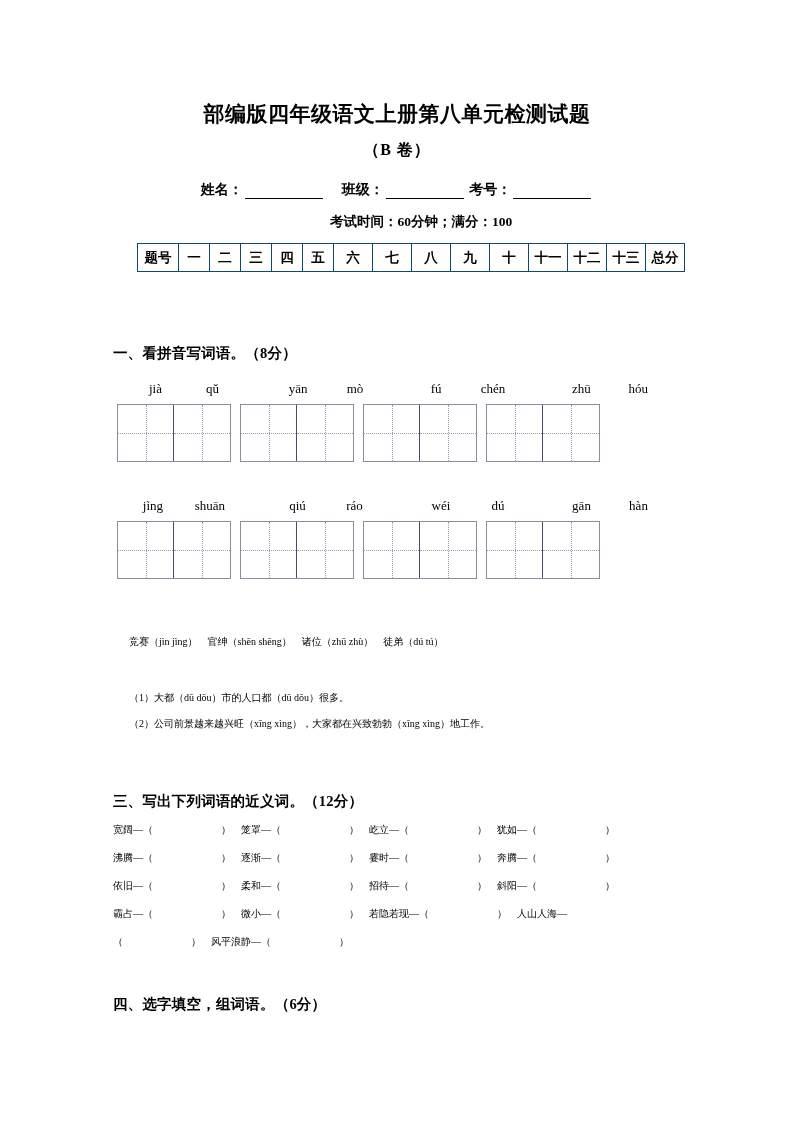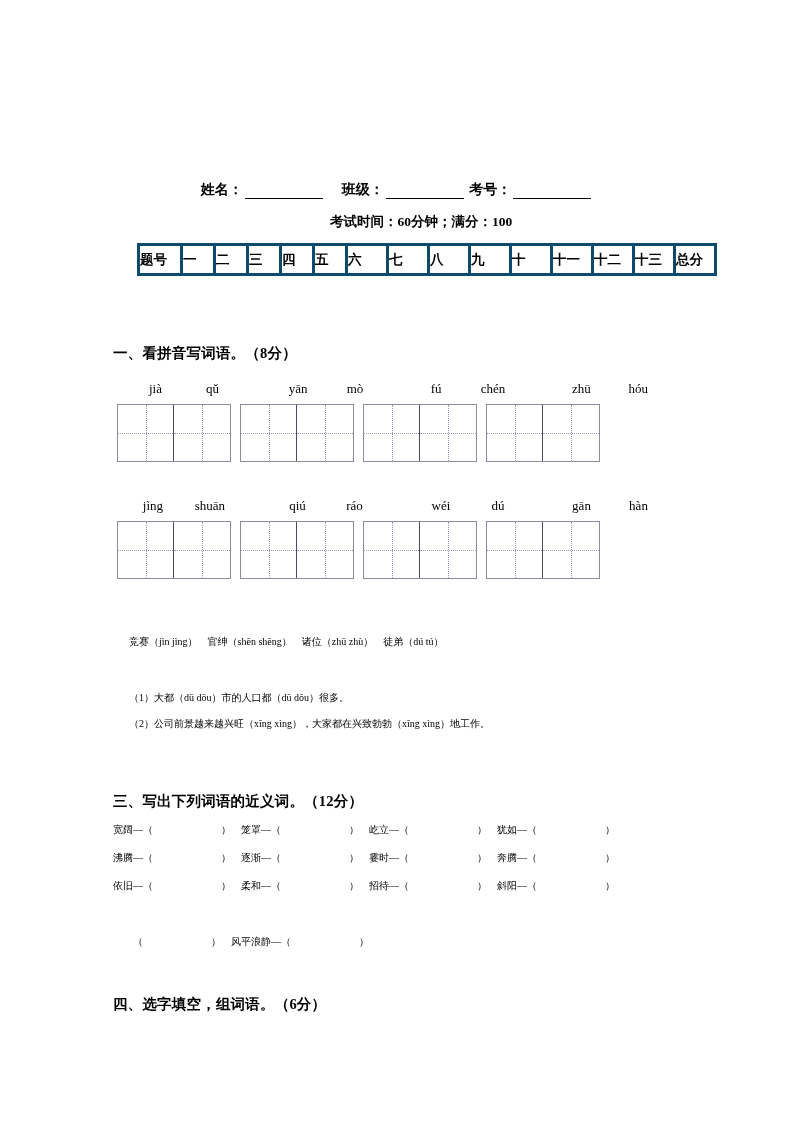--- a/index.html
+++ b/index.html
@@ -80,22 +80,23 @@
     left: 137px;
     top: 243px;
     width: 520px;
   }
   table.score-table {
     border-collapse: collapse;
     width: 520px;
     table-layout: fixed;
   }
   table.score-table td {
-    border: 3px solid #0c4a6e;
+    border: 1px solid #0c4a6e;
     height: 27px;
+    text-align: center;
     vertical-align: middle;
     font-size: 13.5px;
     font-weight: bold;
     font-family: "Liberation Serif", "DejaVu Serif", serif;
     padding: 0;
   }
   table.score-table td.hdr-label { width: 40px; }
   table.score-table td.wide { width: 38px; }
   table.score-table td.narrow { width: 30px; }
 
@@ -181,20 +182,22 @@
     display: inline-block;
   }
   .syn-blank { display:inline-block; width: 68px; }
   .syn-sep { display:inline-block; width: 10px; }
 </style>
 </head>
 <body>
 
 <div class="page">
 
+  <div class="doc-title">部编版四年级语文上册第八单元检测试题</div>
+  <div class="doc-subtitle">（B 卷）</div>
 
   <div class="id-line">
     <span class="field"><span>姓名：</span><span class="blank"></span></span>
     <span class="gap"></span>
     <span class="field"><span>班级：</span><span class="blank"></span></span>
     <span class="field"><span>考号：</span><span class="blank"></span></span>
   </div>
 
   <div class="exam-meta">考试时间：60分钟；满分：100</div>
 
@@ -311,20 +314,23 @@
   </div>
 
   <div class="syn-row" style="top:851px;">
     <span class="syn-item"><span>沸腾</span>—（<span class="syn-blank"></span>）</span><span class="syn-sep"></span><span class="syn-item"><span>逐渐</span>—（<span class="syn-blank"></span>）</span><span class="syn-sep"></span><span class="syn-item"><span>霎时</span>—（<span class="syn-blank"></span>）</span><span class="syn-sep"></span><span class="syn-item"><span>奔腾</span>—（<span class="syn-blank"></span>）</span>
   </div>
 
   <div class="syn-row" style="top:879px;">
     <span class="syn-item"><span>依旧</span>—（<span class="syn-blank"></span>）</span><span class="syn-sep"></span><span class="syn-item"><span>柔和</span>—（<span class="syn-blank"></span>）</span><span class="syn-sep"></span><span class="syn-item"><span>招待</span>—（<span class="syn-blank"></span>）</span><span class="syn-sep"></span><span class="syn-item"><span>斜阳</span>—（<span class="syn-blank"></span>）</span>
   </div>
 
-
-  <div class="syn-row" style="top:935px;margin-left:20px;">
+  <div class="syn-row" style="top:907px;">
+    <span class="syn-item"><span>霸占</span>—（<span class="syn-blank"></span>）</span><span class="syn-sep"></span><span class="syn-item"><span>微小</span>—（<span class="syn-blank"></span>）</span><span class="syn-sep"></span><span class="syn-item"><span>若隐若现</span>—（<span class="syn-blank"></span>）</span><span class="syn-sep"></span><span class="syn-item"><span>人山人海</span>—</span>
+  </div>
+
+  <div class="syn-row" style="top:935px;">
     <span class="syn-item">（<span class="syn-blank"></span>）</span><span class="syn-sep"></span><span class="syn-item"><span>风平浪静</span>—（<span class="syn-blank"></span>）</span>
   </div>
 
   <div class="sec-title" style="top:995px;">四、选字填空，组词语。（6分）</div>
 
 </div>
 
 </body></html>

